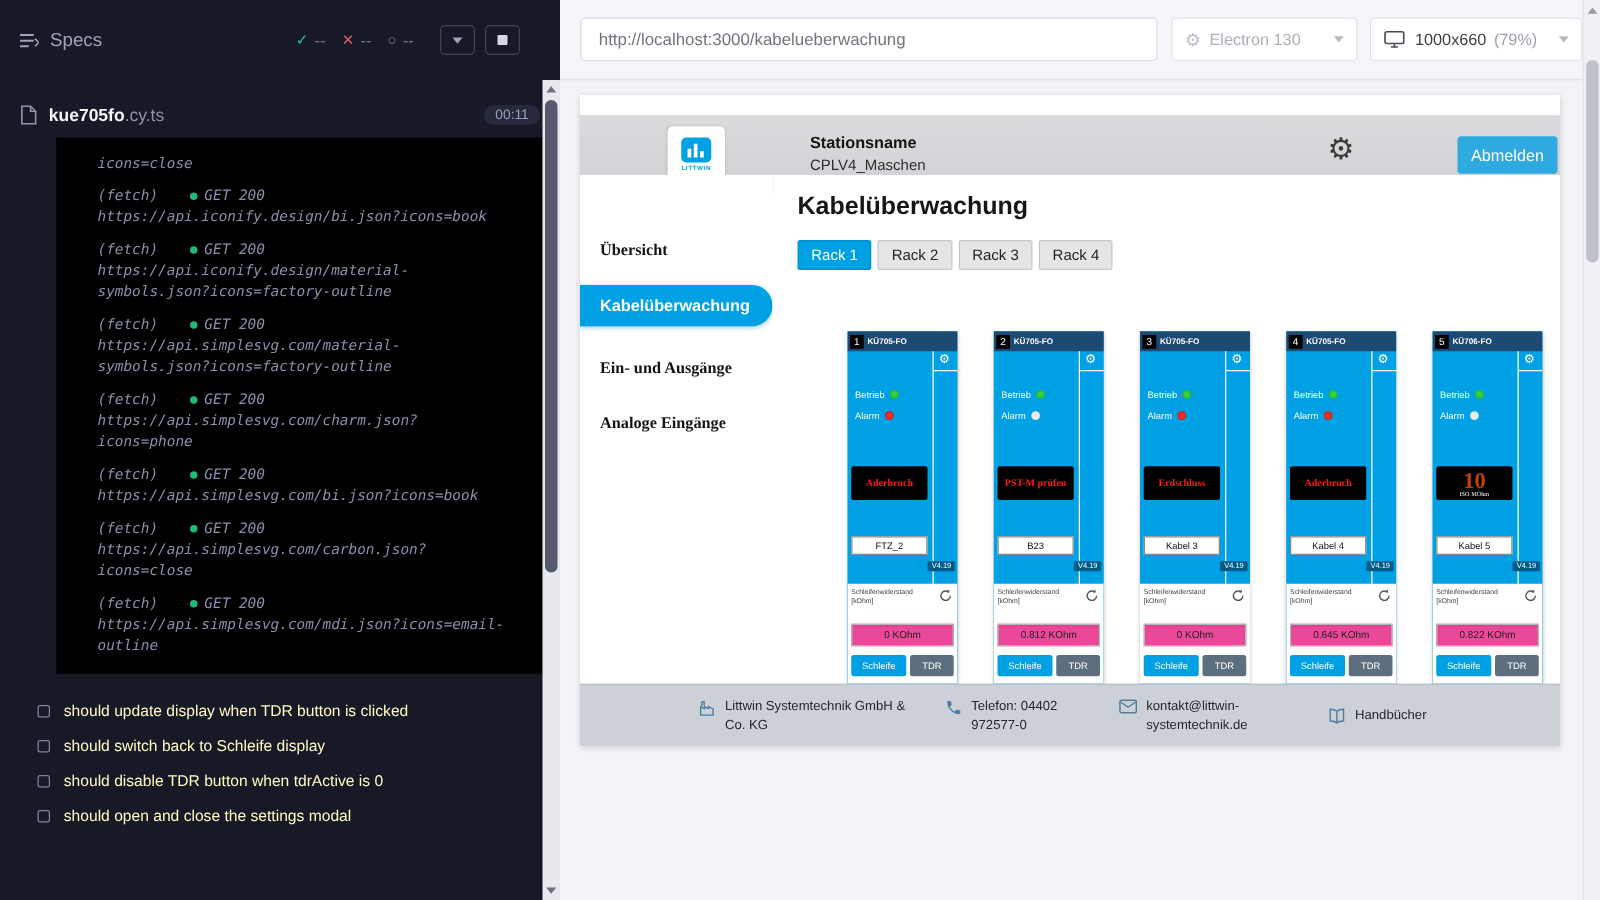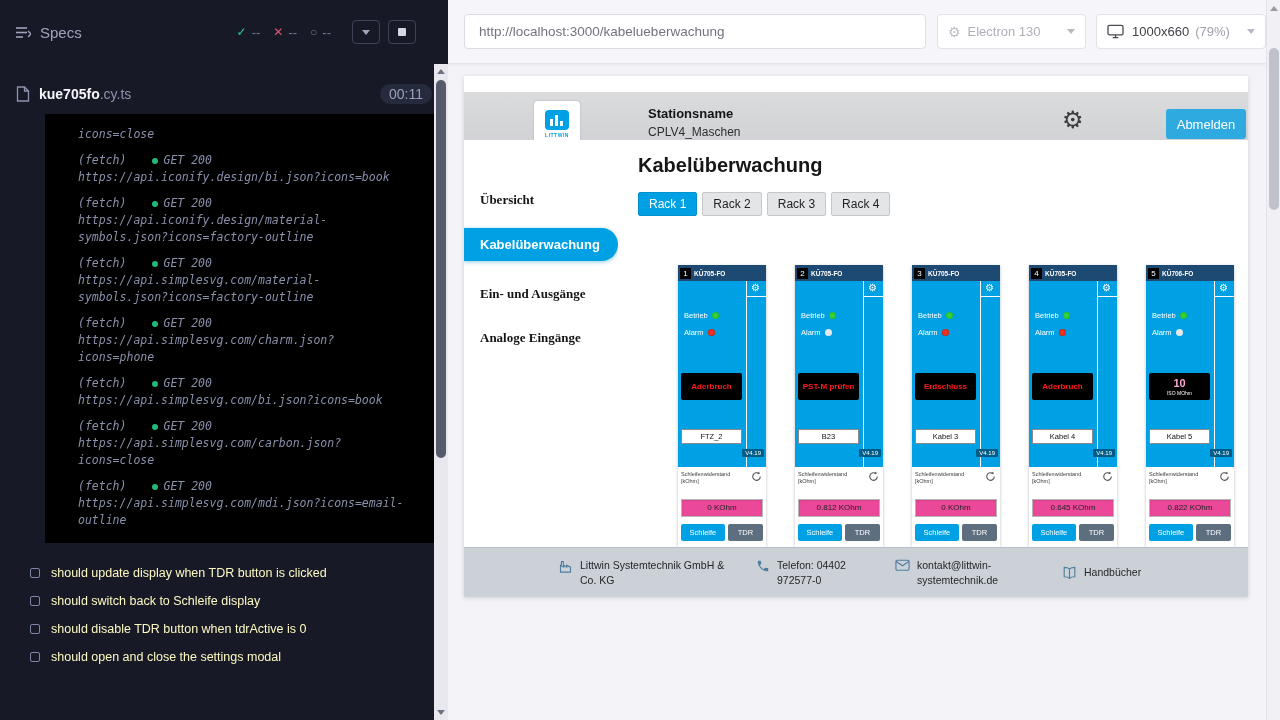--- a/index.html
+++ b/index.html
@@ -16,21 +16,21 @@
   .stat .ic { font-size:12px; font-style:normal; }
   .ic-pass { color:#2ecc8f; } .ic-fail { color:#e4567a; } .ic-pend { color:#6f7490; }
   .hdr-btn { width:28px; height:24px; border:1px solid #3e4257; border-radius:4px; background:transparent; display:flex; align-items:center; justify-content:center; margin-left:8px; cursor:pointer; }
   .caret-down { width:0; height:0; border-left:4px solid transparent; border-right:4px solid transparent; border-top:5px solid #9fa3bc; }
   .stop-square { width:8px; height:8px; background:#d5d7e4; border-radius:1px; }
 
   .spec-row { display:flex; align-items:center; margin:20px 16px 10px 16px; }
   .spec-file-icon { margin-right:9px; display:flex; }
   .spec-name { font-size:14px; font-weight:bold; color:#f5f6fa; }
   .spec-ext { font-size:14px; font-weight:normal; color:#8e93ad; }
-  .spec-timer { margin-left:auto; background:#262a3d; border-radius:10px; padding:2px 9px; font-size:14px; color:#9ba0ba; }
+  .spec-timer { margin-left:auto; background:#262a3d; border-radius:10px; padding:2px 9px; font-size:11px; color:#9ba0ba; }
 
   .log-panel { margin:6px 14px 0 45px; background:#000000; padding:12px 8px 14px 33px; }
   .log-tail, .log-cmd, .log-status, .log-url { font-family:"DejaVu Sans Mono", monospace; font-style:italic; font-size:11.5px; line-height:17px; color:#8b90ab; }
   .log-entry { margin-top:9px; cursor:pointer; }
   .log-line1 { display:flex; align-items:center; }
   .log-cmd { margin-right:26px; }
   .log-dot { width:6px; height:6px; border-radius:50%; background:#1fb978; margin-right:5px; flex:none; }
   .log-url { white-space:pre-line; word-break:break-all; }
 
   .tests { margin:16px 0 0 30px; }
@@ -95,24 +95,24 @@
   .card-side { position:absolute; right:0; top:0; width:20px; height:100%; border-left:1px solid #fff; }
   .card-side .rule { position:absolute; left:0; top:15px; width:100%; border-top:1px solid #fff; }
   .card-gear { position:absolute; left:4px; top:1px; color:#fff; font-size:10px; cursor:pointer; line-height:1.2; }
   .ind { position:absolute; left:6px; display:flex; align-items:center; gap:4px; }
   .ind-betrieb { top:30px; } .ind-alarm { top:47px; }
   .ind-label { color:#fff; font-size:7.5px; }
   .dot { width:7px; height:7px; border-radius:50%; }
   .dot-green { background:#35d43c; box-shadow:0 0 2px #1a8f1f inset; }
   .dot-red { background:#f03224; box-shadow:0 0 2px #8f1a1a inset; }
   .dot-off { background:#e7e9ea; }
-  .status { position:absolute; left:3px; top:92px; width:61px; height:27px; background:#000; border-radius:2px; display:flex; align-items:center; justify-content:center; text-align:center; padding:1px; }
+  .status { position:absolute; left:3px; top:92px; width:61px; height:27px; background:#000; border-radius:2px; display:flex; align-items:center; justify-content:center; text-align:center; padding:1px;font-family:Liberation Serif, serif; }
   .status-text { color:#ff1a1a; font-size:8px; font-weight:bold; line-height:1.15; }
   .status-value { flex-direction:column; }
-  .status-big { color:#f9a8d4; font-size:11px; font-weight:bold; line-height:1; }
+  .status-big { color:#c2410c; font-size:18px; font-weight:bold; line-height:1; }
   .status-unit { color:#fff; font-size:5px; margin-top:1px; }
   .cname { position:absolute; left:3px; top:148px; width:61px; height:15px; background:#fff; border:1px solid #8a8a8a; font-size:7.5px; color:#111; text-align:center; line-height:13px; cursor:text; }
   .ver { position:absolute; right:2px; top:168px; background:#005c86; color:#fff; font-size:6px; padding:1px 3px; border-radius:1px; }
   .card-meas { position:absolute; left:0; bottom:0; width:100%; height:80px; background:#fff; padding:4px 3px; }
   .meas-label { font-size:5.5px; color:#3c3c3c; width:58px; line-height:1.25; }
   .refresh { position:absolute; right:4px; top:4px; cursor:pointer; display:flex; }
   .reading { position:absolute; left:3px; right:3px; top:32px; height:18px; border:1px solid #b5b5b5; background:#ec4899; font-size:8px; color:#222; text-align:center; line-height:16px; box-shadow:inset 0 1px 2px rgba(0,0,0,0.1); }
   .btns { position:absolute; left:3px; right:3px; top:57px; display:flex; gap:3px; }
   .btns button { height:17px; border:none; border-radius:2px; color:#fff; font-size:7.5px; font-family:inherit; cursor:pointer; }
   .btn-schleife { flex:1.25; background:#00a1e4; }

